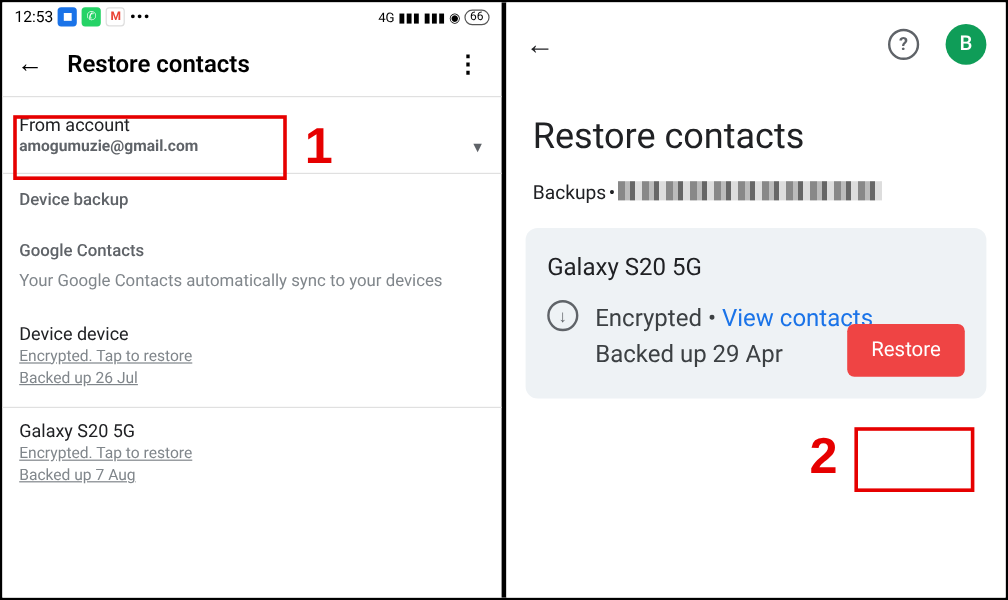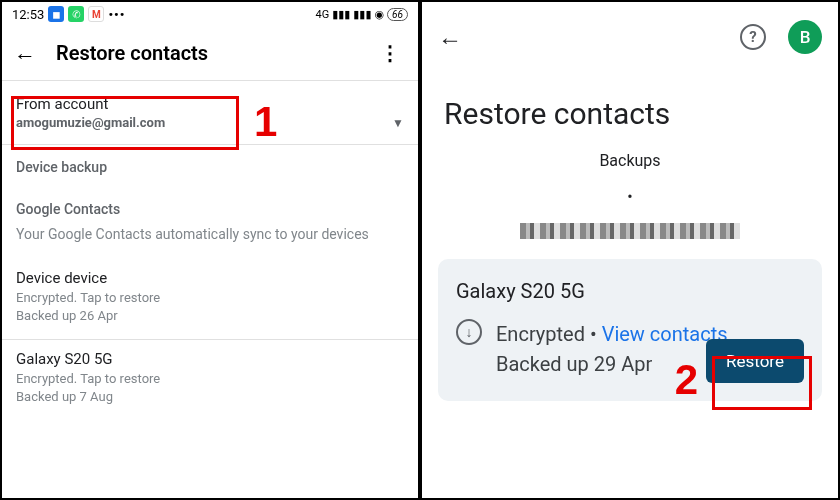--- a/index.html
+++ b/index.html
@@ -8,56 +8,56 @@
 .panel { flex: 1; background: #fff; position: relative; }
 .panel-left { border-right: 4px solid #000; }
 .status-bar { display: flex; align-items: center; justify-content: space-between; padding: 4px 10px; font-size: 13px; height: 24px; }
 .status-left { display: flex; align-items: center; gap: 4px; }
 .status-right { display: flex; align-items: center; gap: 3px; font-size: 11px; }
 .status-icon { width: 16px; height: 16px; border-radius: 3px; display: inline-flex; align-items: center; justify-content: center; font-size: 10px; color: #fff; }
 .ic-blue { background: #1a73e8; }
 .ic-green { background: #25d366; }
 .ic-gmail { background: #fff; border: 1px solid #ddd; color: #ea4335; font-weight: bold; }
 .dots3 { font-weight: bold; letter-spacing: 1px; }
-.battery-pill { border: 1px solid #555; border-radius: 8px; padding: 0 4px; font-size: 10px; font-style: italic; }
+.battery-pill { border: 1px solid #555; border-radius: 8px; padding: 0 4px; font-size: 10px; }
 .header { display: flex; align-items: center; padding: 14px 12px; gap: 20px; }
 .back-arrow { font-size: 22px; font-weight: bold; cursor: pointer; }
 .header-title { font-size: 20px; font-weight: 600; flex: 1; }
 .kebab { font-size: 20px; font-weight: bold; cursor: pointer; padding: 0 6px; }
 .divider { height: 1px; background: #e0e0e0; }
 .account-row { padding: 14px 14px; display: flex; align-items: flex-end; position: relative; }
 .account-text { flex: 1; }
 .account-label { font-size: 15px; color: #202124; }
 .account-email { font-size: 13px; color: #5f6368; margin-top: 2px; font-weight: bold; }
 .dropdown-caret { color: #5f6368; font-size: 12px; }
 .red-box { position: absolute; border: 3px solid #e60000; pointer-events: none; }
 .section { padding: 14px 14px; }
 .section-heading { font-size: 14px; color: #5f6368; font-weight: 500; margin-bottom: 8px; }
 .section-text { font-size: 14px; color: #80868b; line-height: 1.4; }
 .device-item { padding: 10px 14px 14px; }
 .device-title { font-size: 15px; color: #202124; margin-bottom: 2px; }
-.device-sub { font-size: 13px; color: #80868b; line-height: 1.4; }
+.device-sub { font-size: 13px; color: #80868b; line-height: 1.4; text-decoration: underline; }
 .annotation { position: absolute; color: #e60000; font-weight: 900; font-size: 42px; font-family: Arial Black, Arial, sans-serif; pointer-events: none; }
 
 
 .r-header { display: flex; align-items: center; padding: 18px 16px; gap: 12px; }
 .r-back { font-size: 24px; cursor: pointer; color: #202124; }
 .r-spacer { flex: 1; }
 .help-circle { width: 26px; height: 26px; border: 2px solid #5f6368; border-radius: 50%; display: flex; align-items: center; justify-content: center; font-size: 15px; color: #5f6368; cursor: pointer; font-weight: bold; }
 .avatar { width: 34px; height: 34px; border-radius: 50%; background: #0f9d58; color: #fff; display: flex; align-items: center; justify-content: center; font-size: 17px; font-weight: 500; margin-left: 10px; cursor: pointer; }
 .r-title { font-size: 30px; color: #202124; padding: 24px 22px 10px; font-weight: 400; }
-.backups-row { padding: 10px 22px 20px; font-size: 16px; color: #202124; display: flex; align-items: center; gap: 17px; flex-direction: column; }
+.backups-row { padding: 10px 22px 20px; font-size: 16px; color: #202124; display: flex; align-items: flex-start; gap: 2px; }
 .pixelated { display: inline-block; width: 220px; height: 16px; background: repeating-linear-gradient(90deg, #888 0 6px, #bbb 6px 10px, #666 10px 14px, #ddd 14px 20px); filter: blur(0.5px); }
 .backup-card { margin: 0 16px; background: #eef2f5; border-radius: 10px; padding: 20px 18px 22px; position: relative; }
 .card-device { font-size: 20px; color: #202124; margin-bottom: 16px; font-weight: 400; }
 .card-row { display: flex; align-items: flex-start; gap: 14px; }
 .dl-icon { width: 26px; height: 26px; border: 2px solid #5f6368; border-radius: 50%; display: flex; align-items: center; justify-content: center; font-size: 14px; color: #5f6368; flex-shrink: 0; }
 .card-info { font-size: 20px; color: #3c4043; line-height: 1.5; }
 .view-link { color: #1a73e8; cursor: pointer; }
-.restore-btn { position: absolute; right: 18px; bottom: 18px; background: #0c4a6e; color: #fff; border: none; padding: 12px 20px; font-size: 17px; border-radius: 6px; cursor: pointer; }
+.restore-btn { position: absolute; right: 18px; bottom: 18px; background: #ef4444; color: #fff; border: none; padding: 12px 20px; font-size: 17px; border-radius: 6px; cursor: pointer; }
 </style>
 </head>
 <body>
 
 <div class="container">
 
   <div class="panel panel-left">
     <div class="status-bar">
       <div class="status-left">
         <span>12:53</span>
@@ -96,21 +96,21 @@
     </div>
 
     <div class="section">
       <div class="section-heading">Google Contacts</div>
       <div class="section-text">Your Google Contacts automatically sync to your devices</div>
     </div>
 
     <div class="device-item">
       <div class="device-title">Device device</div>
       <div class="device-sub">Encrypted. Tap to restore</div>
-      <div class="device-sub">Backed up 26 Apr</div>
+      <div class="device-sub">Backed up 26 Jul</div>
     </div>
     <div class="divider"></div>
 
     <div class="device-item">
       <div class="device-title">Galaxy S20 5G</div>
       <div class="device-sub">Encrypted. Tap to restore</div>
       <div class="device-sub">Backed up 7 Aug</div>
     </div>
 
     <div class="red-box" style="left:9px; top:94px; width:228px; height:54px;"></div>

